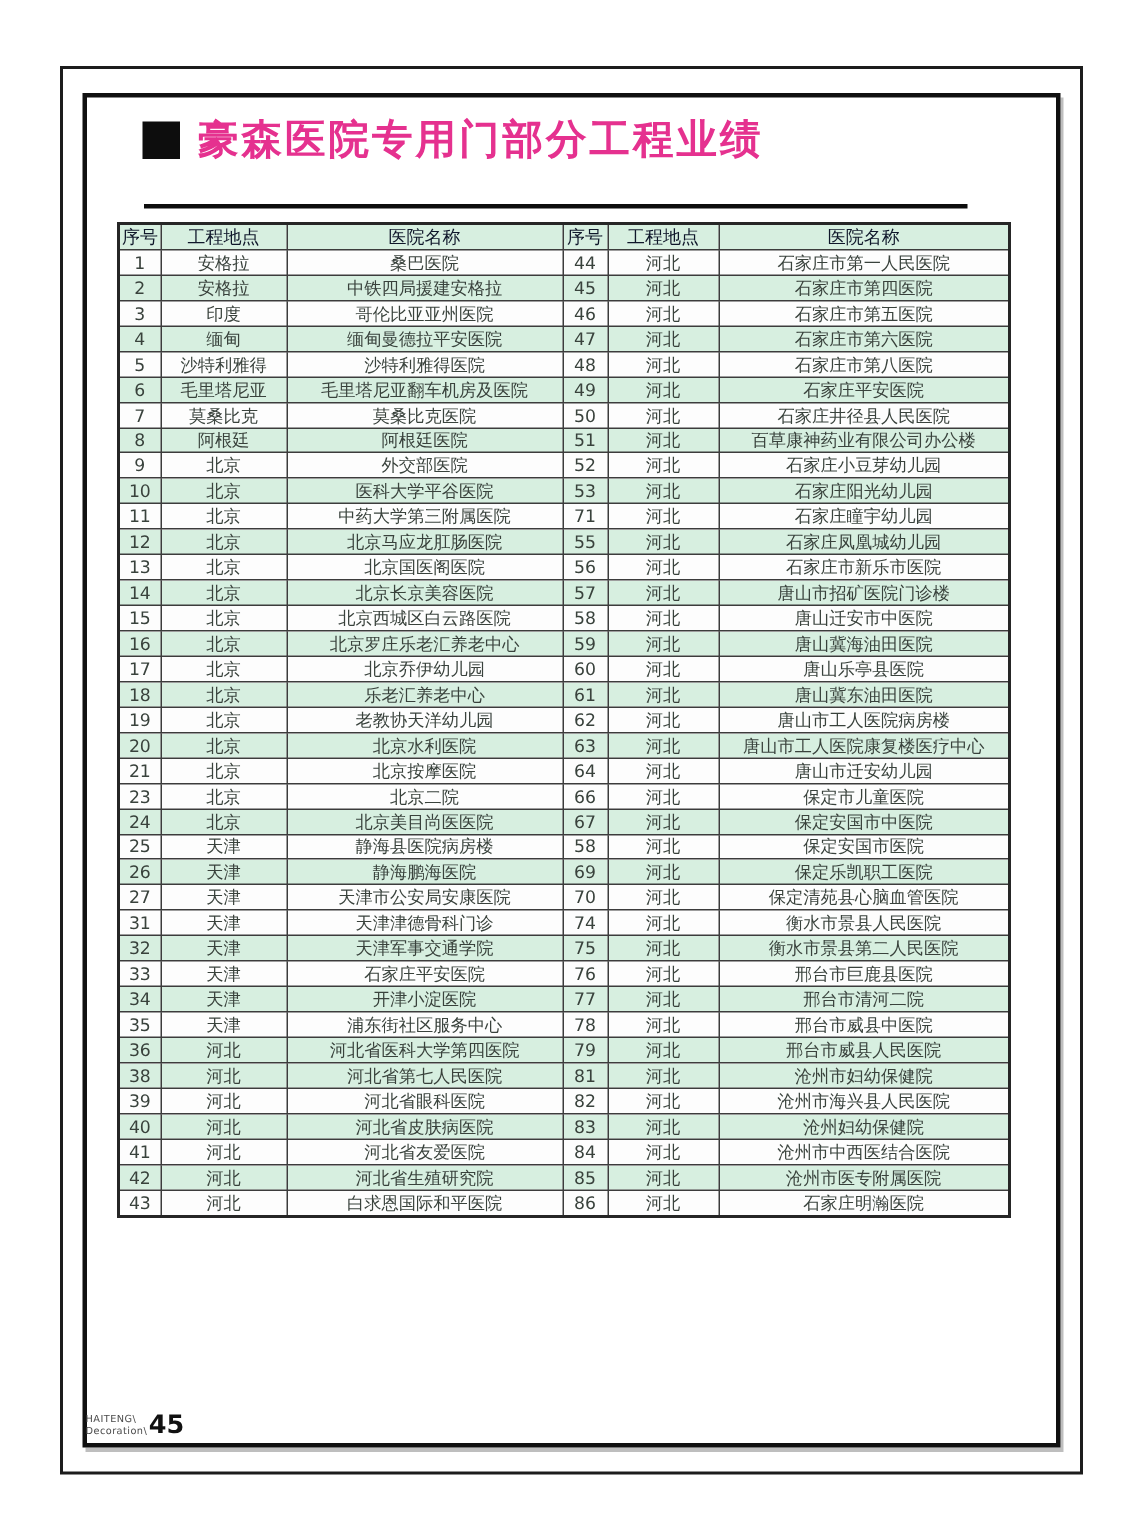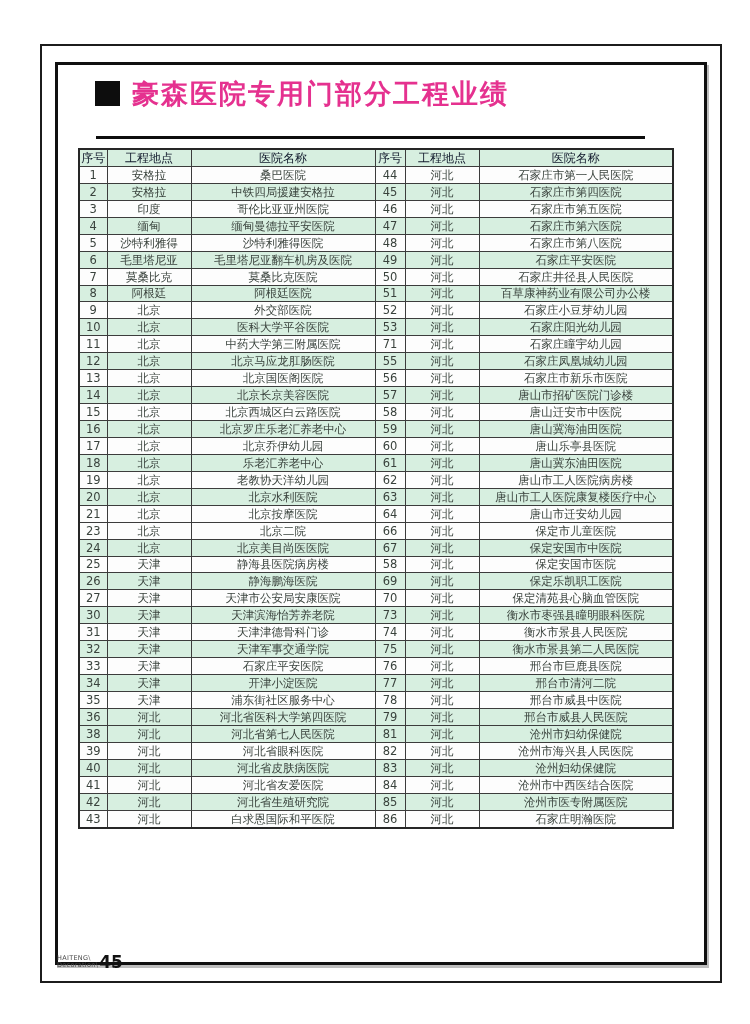--- a/index.html
+++ b/index.html
@@ -46,21 +46,21 @@
     background:#d7efe0;font-weight:normal;font-size:12px;color:#0f172a;margin-left:32px;
   }
   tr.odd td{background:#fdfdfd;}
   tr.even td{background:#d7efe0;}
   col.c-no-l{width:28px;} col.c-loc-l{width:84px;} col.c-name-l{width:184px;}
   col.c-no-r{width:30px;} col.c-loc-r{width:74px;} col.c-name-r{width:194px;}
   .footer{
     position:absolute;left:57px;top:943px;display:flex;align-items:flex-end;
   }
   .brand{
-    font-size:6.5px;color:#4a4a4a;line-height:1.15;letter-spacing:0.3px;margin-top:12px;
+    font-size:6.5px;color:#4a4a4a;line-height:1.15;letter-spacing:0.3px;
   }
   .page-number{
     font-size:17px;font-weight:bold;color:#111;line-height:0.9;margin-left:1px;
   }
 </style>
 </head>
 <body>
 
 <div class="outer-frame"></div>
 <div class="inner-frame"></div>
@@ -292,28 +292,20 @@
         <td>保定乐凯职工医院</td>
       </tr>
       <tr class="odd">
         <td>27</td>
         <td>天津</td>
         <td>天津市公安局安康医院</td>
         <td>70</td>
         <td>河北</td>
         <td>保定清苑县心脑血管医院</td>
       </tr>
-      <tr class="even">
-        <td>30</td>
-        <td>天津</td>
-        <td>天津滨海怡芳养老院</td>
-        <td>73</td>
-        <td>河北</td>
-        <td>衡水市枣强县瞳明眼科医院</td>
-      </tr>
       <tr class="odd">
         <td>31</td>
         <td>天津</td>
         <td>天津津德骨科门诊</td>
         <td>74</td>
         <td>河北</td>
         <td>衡水市景县人民医院</td>
       </tr>
       <tr class="even">
         <td>32</td>

